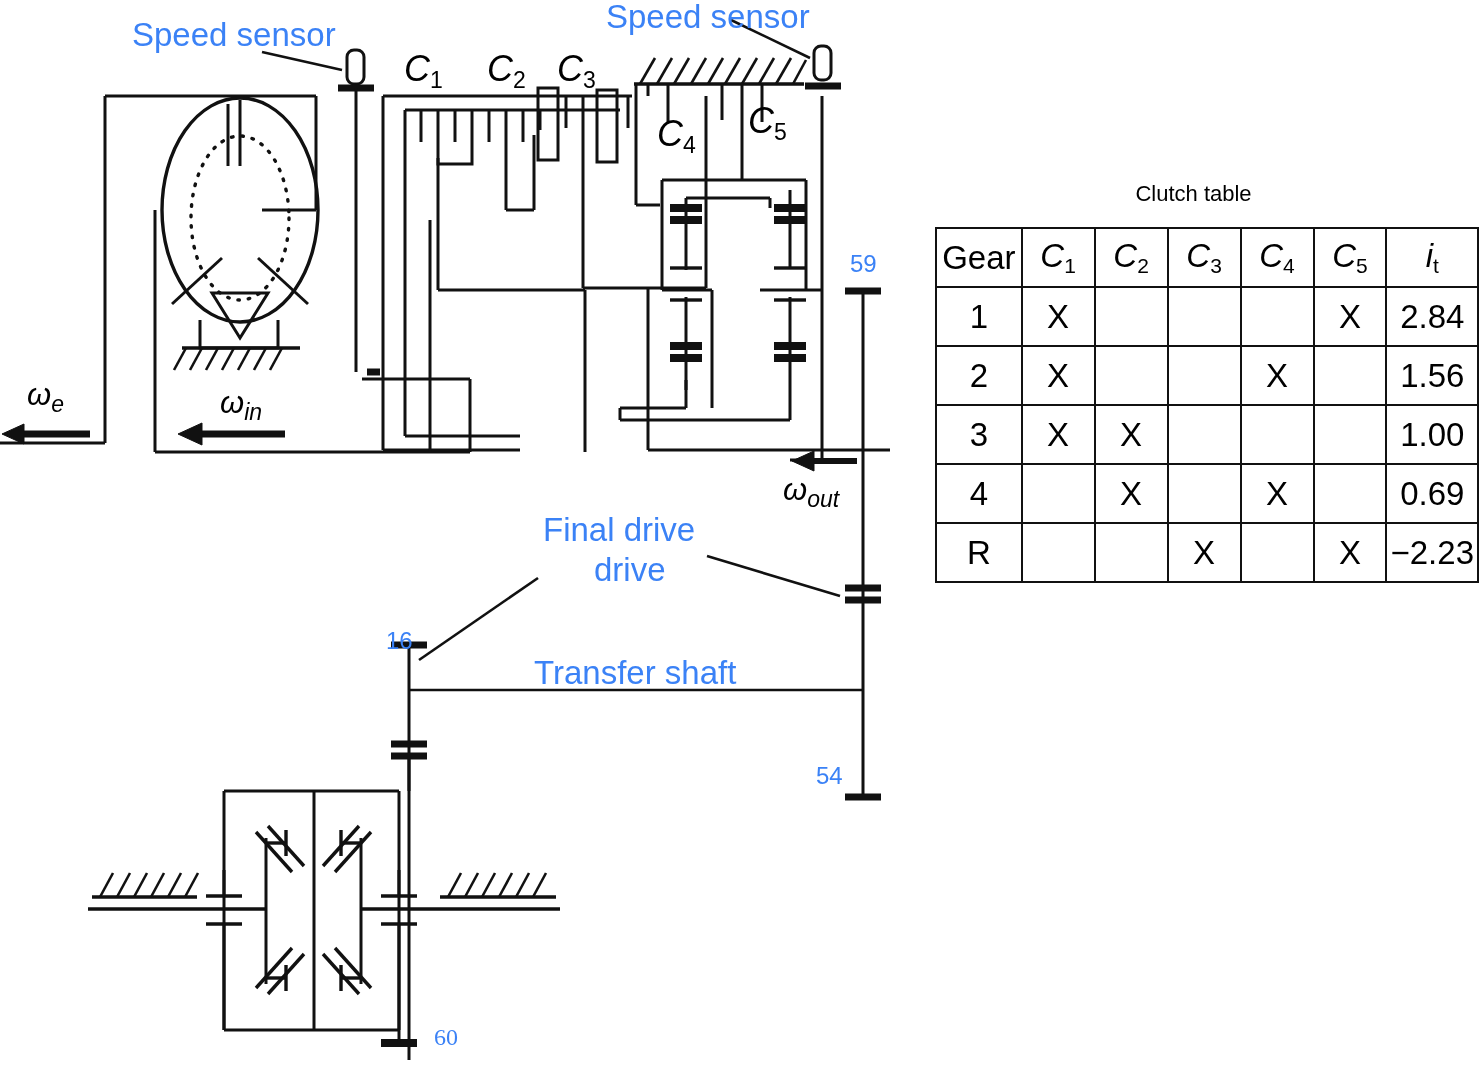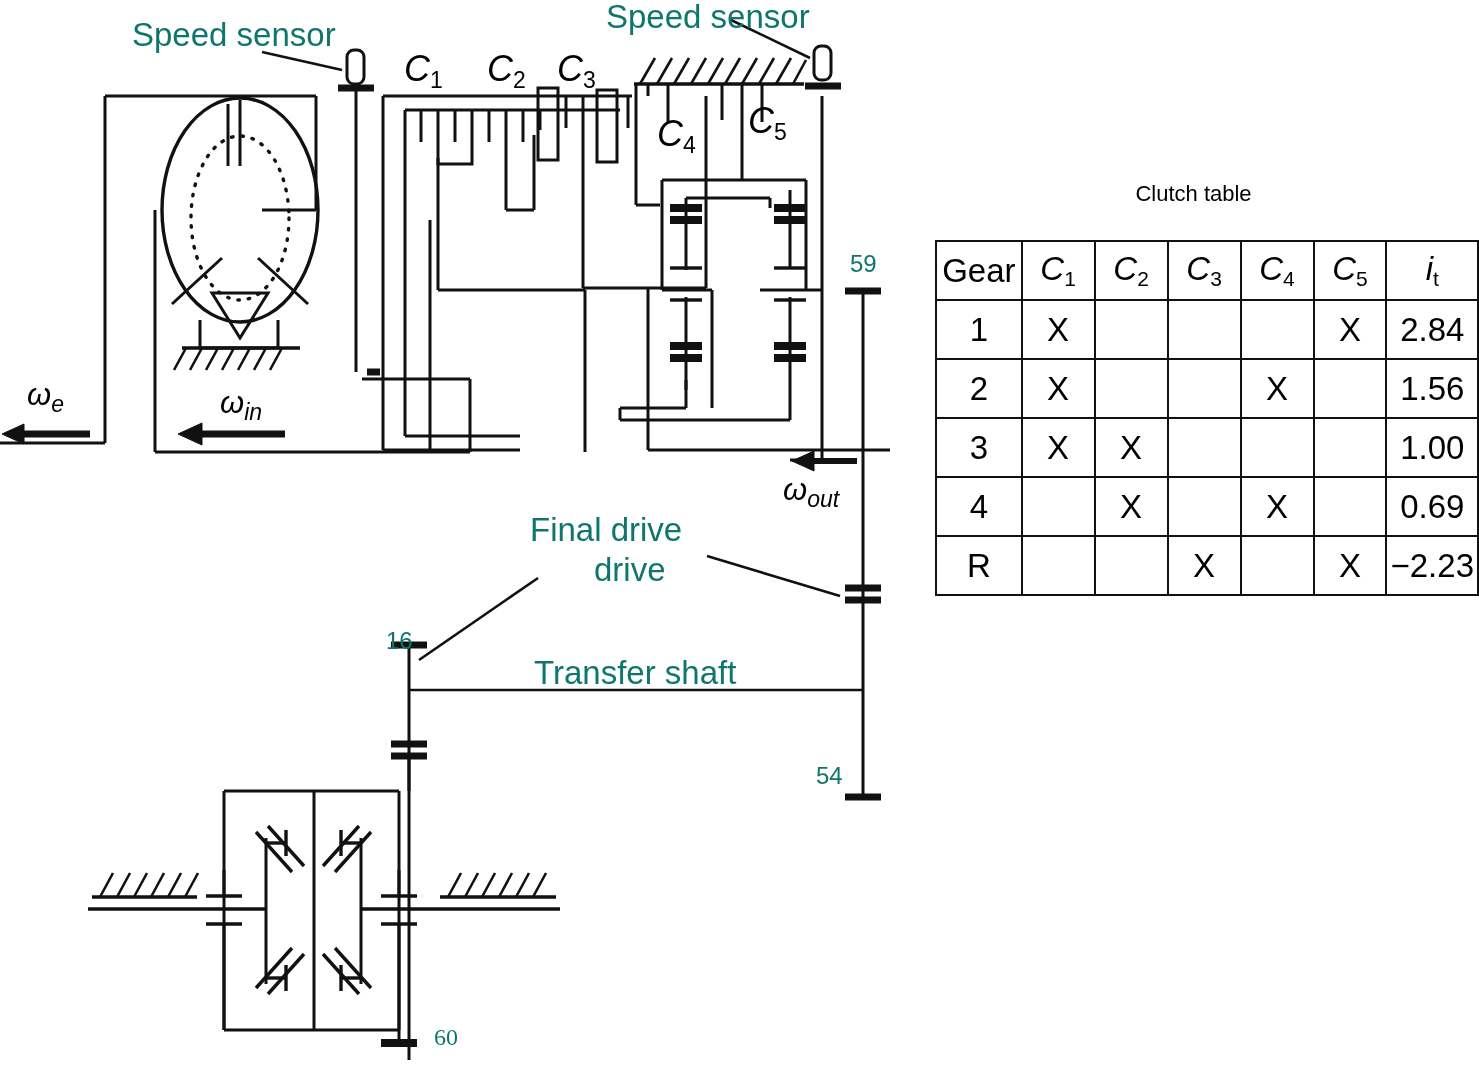--- a/index.html
+++ b/index.html
@@ -1,24 +1,24 @@
 <!DOCTYPE html>
 <html><head>
 <meta charset="utf-8">
 <style>
   html,body{margin:0;padding:0;background:#ffffff;}
   body{width:1479px;height:1075px;position:relative;overflow:hidden;
        font-family:"Liberation Sans", sans-serif; color:#000;}
   #root{position:absolute;left:0;top:0;width:1479px;height:1075px;}
   svg.layer{position:absolute;left:0;top:0;width:1479px;height:1075px;}
-  .lbl{position:absolute;white-space:nowrap;font-family:"Liberation Sans",sans-serif;color:#0f766e;}
+  .lbl{position:absolute;white-space:nowrap;font-family:"Liberation Sans",sans-serif;color:#3b82f6;}
   .t-plain{font-size:33px;}
   .t-num{font-size:24px;}
   
-  #clutch-table-wrap{position:absolute;left:915px;top:240px;padding-left:20px;}
+  #clutch-table-wrap{position:absolute;left:915px;top:227px;padding-left:20px;}
   #clutch-title{position:absolute;left:915px;top:181px;width:557px;text-align:center;font-size:22px;}
   table.ct{border-collapse:collapse;}
   table.ct td,table.ct th{border:2.5px solid #111;width:86px;height:57px;
       text-align:center;vertical-align:middle;font-size:33px;font-weight:normal;padding:0;}
   table.ct td.gearcol,table.ct th.gearcol{width:88px;}
   table.ct td.ratiocol,table.ct th.ratiocol{width:92px;}
   .ital{font-style:italic;}
   .sub{font-size:21px;vertical-align:-0.28em;}
   .subr{font-size:21px;vertical-align:-0.28em;font-style:normal;}
   .cl-lbl{position:absolute;font-size:36px;font-style:italic;}
@@ -324,21 +324,21 @@
 
   <div class="om" style="left:27px;top:377px;"><span>ω</span><span class="sb">e</span></div>
   <div class="om" style="left:220px;top:385px;"><span>ω</span><span class="sb">in</span></div>
   <div class="om" style="left:783px;top:472px;"><span>ω</span><span class="sb">out</span></div>
 
   <div class="lbl t-num" style="left:850px;top:250px;">59</div>
   <div class="lbl t-num" style="left:386px;top:627px;">16</div>
   <div class="lbl t-num" style="left:816px;top:762px;">54</div>
   <div class="lbl t-num" style="left:434px;top:1024px;font-family:Liberation Serif, serif;">60</div>
 
-  <div class="lbl t-plain" style="left:530px;top:511px;">Final drive</div>
+  <div class="lbl t-plain" style="left:543px;top:511px;">Final drive</div>
   <div class="lbl t-plain" style="left:594px;top:551px;">drive</div>
   <div class="lbl t-plain" style="left:534px;top:654px;">Transfer shaft</div>
 
   <div id="clutch-title">Clutch table</div>
 
   <div id="clutch-table-wrap">
     <table class="ct">
       <thead>
         <tr>
           <th class="gearcol"><span>Gear</span></th>

